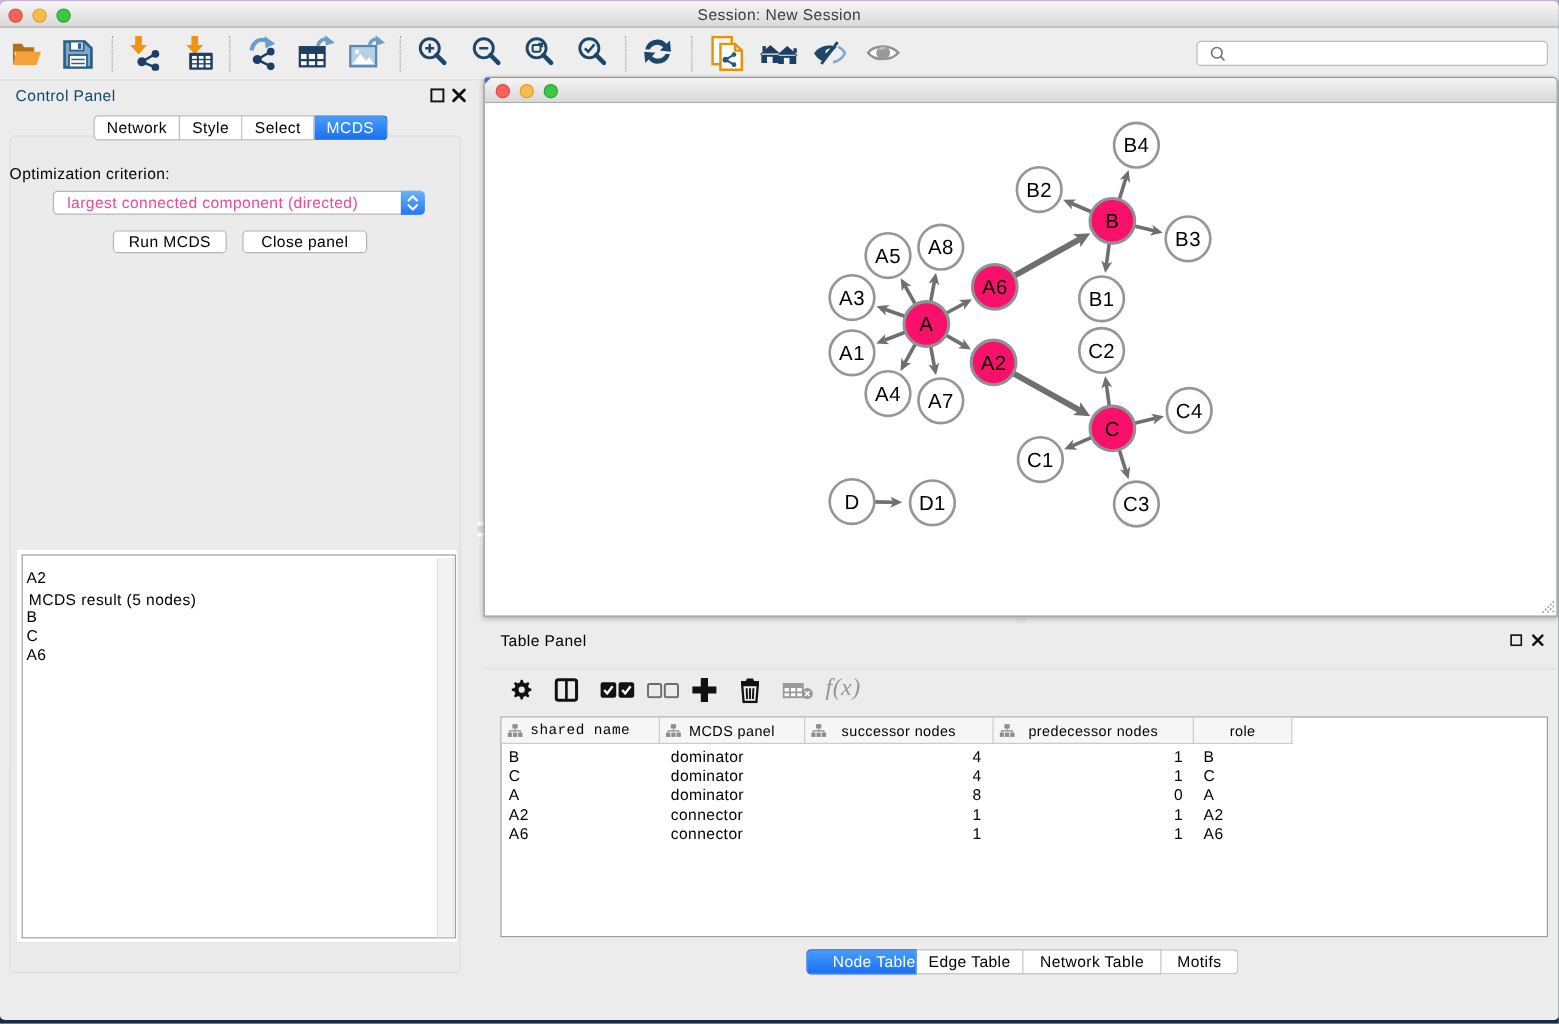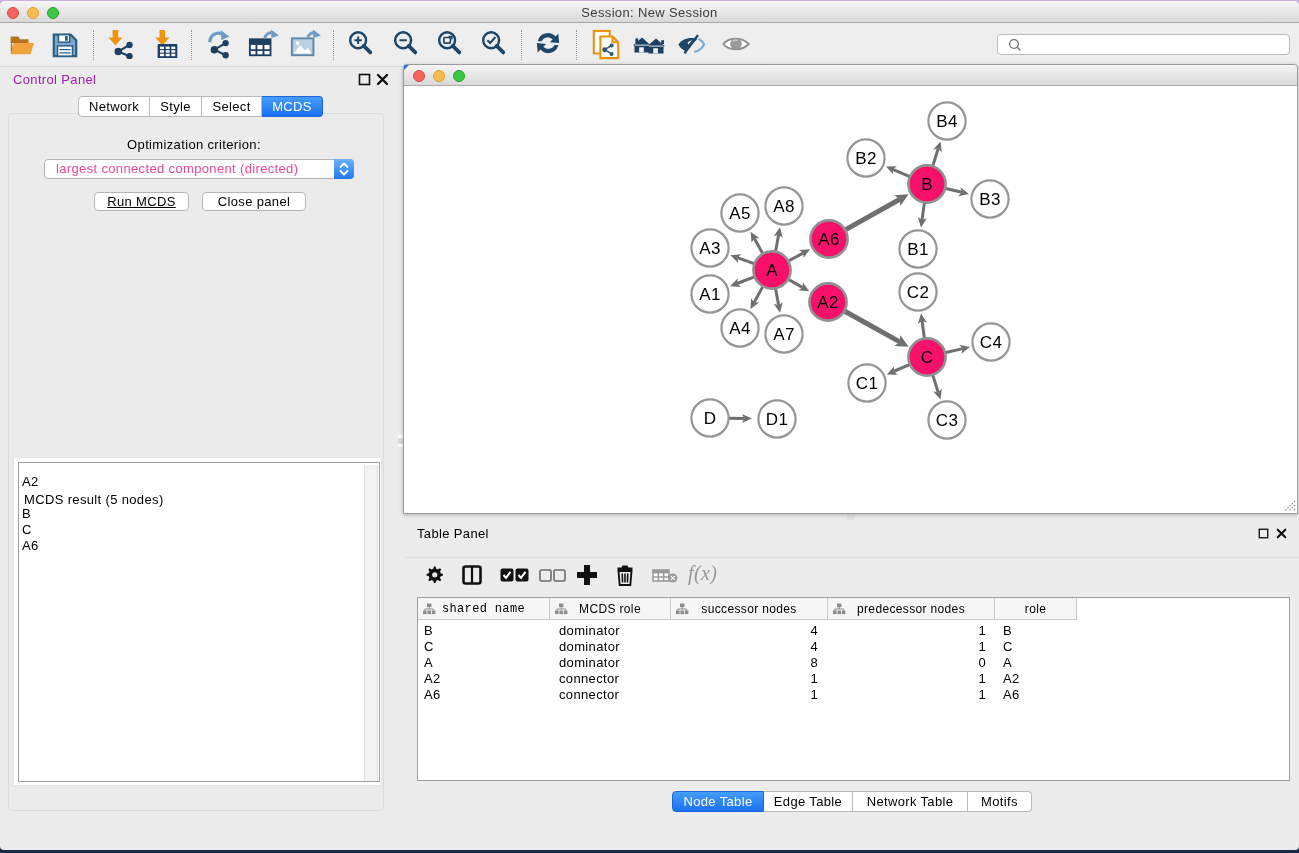--- a/index.html
+++ b/index.html
@@ -14,36 +14,36 @@
   #titlebar .tl { position:absolute; top:6px; width:12px; height:12px; border-radius:50%; }
   #title-text { position:absolute; top:4px; left:0; width:1299px; text-align:center;
     font-size:13px; color:#3c3c3c; }
   
   #toolbar { left:0; top:23px; width:1299px; height:43px; background:#eeeeee; border-bottom:1px solid #dddddd; }
   .tbsep { position:absolute; top:6px; height:30px; width:0; border-left:1px dotted #9a9a9a; }
   .tbico { position:absolute; top:5px; }
   #searchbox { position:absolute; left:997px; top:10px; width:293px; height:21px;
     background:#ffffff; border:1px solid #bbbbbb; border-radius:4px; }
   
-  #cp-title { left:13px; top:71px; font-size:13px; color:#a21caf; }
+  #cp-title { left:13px; top:71px; font-size:13px; color:#0c4a6e; }
   .winbtn { position:absolute; font-size:13px; color:#111; }
   #cp-box { left:8px; top:112px; width:376px; height:698px; background:#ebebeb;
     border:1px solid #dcdcdc; border-radius:4px; }
   #tabs { left:78px; top:95px; height:21px; display:flex; font-size:13px; }
   .tab { background:#fff; border:1px solid #b9b9b9; border-left:none;
     line-height:19px; color:#000; text-align:center; box-sizing:border-box; }
   .tab.first { border-left:1px solid #b9b9b9; border-radius:4px 0 0 4px; }
   .tab.last { border-radius:0 4px 4px 0; }
   .tab.sel { background:linear-gradient(#459df8,#1a71f3); color:#fff; border-color:#1a66da;
     border-radius:0 4px 4px 0; }
   .tab.bsel { background:linear-gradient(#459df8,#1a71f3); color:#fff; border-color:#1a66da;
     border-radius:4px 0 0 4px; }
   .sorti { position:absolute; top:5px; }
   .td.num { width:70px; text-align:right; }
-  #opt-label { left:8px; top:136px; width:372px; text-align:center; font-size:13px; color:#000;}
+  #opt-label { left:8px; top:136px; width:372px; font-size:13px; color:#000;}
   #dropdown { left:44px; top:158px; width:310px; height:20px; background:#fff;
     border:1px solid #b5b5b5; border-radius:4px; font-size:13px; line-height:18px;
     padding-left:11px; color:#ec4899; }
   #dd-btn { position:absolute; right:-1px; top:-1px; width:20px; height:20px;
     background:linear-gradient(#6cb3f9,#2377f3); border-radius:0 4px 4px 0; }
   .btn { position:absolute; background:#ffffff; border:1px solid #b5b5b5; border-radius:4px;
     font-size:13px; text-align:center; color:#000; }
   #listarea { left:13px; top:456px; width:369px; height:329px; background:#fff; border:1px solid #e4e4e4; }
   #fieldset { left:18px; top:461px; width:362px; height:320px; border:1px solid #a0a0a0; }
   #legend { left:21px; top:455px; background:#ffffff; padding:0 3px; font-size:13px; color:#000;margin-top:36px;}
@@ -253,21 +253,21 @@
   </div>
   <div id="opt-label" class="abs">Optimization criterion:</div>
   <div id="dropdown" class="abs">largest connected component (directed)
     <div id="dd-btn">
       <svg width="20" height="20" viewBox="0 0 20 20">
         <path d="M6.5 8 L10 4.5 L13.5 8" fill="none" stroke="#fff" stroke-width="1.8" stroke-linecap="round" stroke-linejoin="round"></path>
         <path d="M6.5 12 L10 15.5 L13.5 12" fill="none" stroke="#fff" stroke-width="1.8" stroke-linecap="round" stroke-linejoin="round"></path>
       </svg>
     </div>
   </div>
-  <div class="btn" style="left:94px; top:191px; width:95px; height:19px; line-height:17px;text-decoration:underline;">Run MCDS</div>
+  <div class="btn" style="left:94px; top:191px; width:95px; height:19px; line-height:17px;">Run MCDS</div>
   <div class="btn" style="left:202px; top:191px; width:104px; height:19px; line-height:17px;">Close panel</div>
   <div id="listarea" class="abs">
     <div class="li" style="margin-top:16px;">A2</div>
     <div class="li">A</div>
     <div class="li">B</div>
     <div class="li">C</div>
     <div class="li">A6</div>
   </div>
   <div id="fieldset" class="abs">
       <div id="listscroll"></div>
@@ -427,21 +427,21 @@
       <line x1="1" y1="8" x2="17" y2="8" stroke="#9a9a9a" stroke-width="1.5"></line>
       <circle cx="20.8" cy="9" r="4.6" fill="#9a9a9a"></circle>
       <path d="M18.9 7.1 L22.7 10.9 M22.7 7.1 L18.9 10.9" stroke="#fff" stroke-width="1.3"></path>
     </svg>
 
     <div style="position:absolute;left:283px;top:4px;font-family:'Liberation Serif',serif;font-style:italic;font-size:20px;color:#979797;">f(x)</div>
   </div>
   <div id="tbl" class="abs">
     <div id="tbl-head">
       <div class="th" style="left:0; width:132px;font-family:Liberation Mono, monospace;">shared name</div>
-      <div class="th" style="left:132px; width:121px;">MCDS role</div>
+      <div class="th" style="left:132px; width:121px;">MCDS panel</div>
       <div class="th" style="left:253px; width:157px;">successor nodes</div>
       <div class="th" style="left:410px; width:167px;">predecessor nodes</div>
       <div class="th" style="left:577px; width:82px; border-right:1px solid #ccc;">role</div>
       <svg class="sorti" style="left:5px;" width="13" height="12" viewBox="0 0 13 12">
           <rect x="4" y="0.5" width="4.4" height="3.6" fill="#8d8d8d"></rect>
           <rect x="0" y="7.5" width="3.6" height="3.6" fill="#8d8d8d"></rect>
           <rect x="4.4" y="7.5" width="3.6" height="3.6" fill="#8d8d8d"></rect>
           <rect x="8.8" y="7.5" width="3.6" height="3.6" fill="#8d8d8d"></rect>
           <path d="M6.2 4 L6.2 6 M1.8 7.5 L1.8 6 L10.6 6 L10.6 7.5" stroke="#8d8d8d" stroke-width="1" fill="none"></path>
         </svg>
@@ -487,19 +487,19 @@
       <div class="td num" style="left:330px; top:73px;">1</div>
       <div class="td num" style="left:498px; top:73px;">1</div>
       <div class="td" style="left:585px; top:73px;">A2</div>
     <div class="td" style="left:6px;   top:89px;">A6</div>
       <div class="td" style="left:141px; top:89px;">connector</div>
       <div class="td num" style="left:330px; top:89px;">1</div>
       <div class="td num" style="left:498px; top:89px;">1</div>
       <div class="td" style="left:585px; top:89px;">A6</div>
   </div>
   <div id="bottom-tabs" class="abs">
-    <div class="tab first bsel" style="width:92px;">Node Table</div>
+    <div class="tab first bsel" style="width:92px;text-align:right;">Node Table</div>
     <div class="tab" style="width:89px;">Edge Table</div>
     <div class="tab" style="width:115px;">Network Table</div>
     <div class="tab last" style="width:64px;">Motifs</div>
   </div>
 
 </div>
 
 </body></html>

